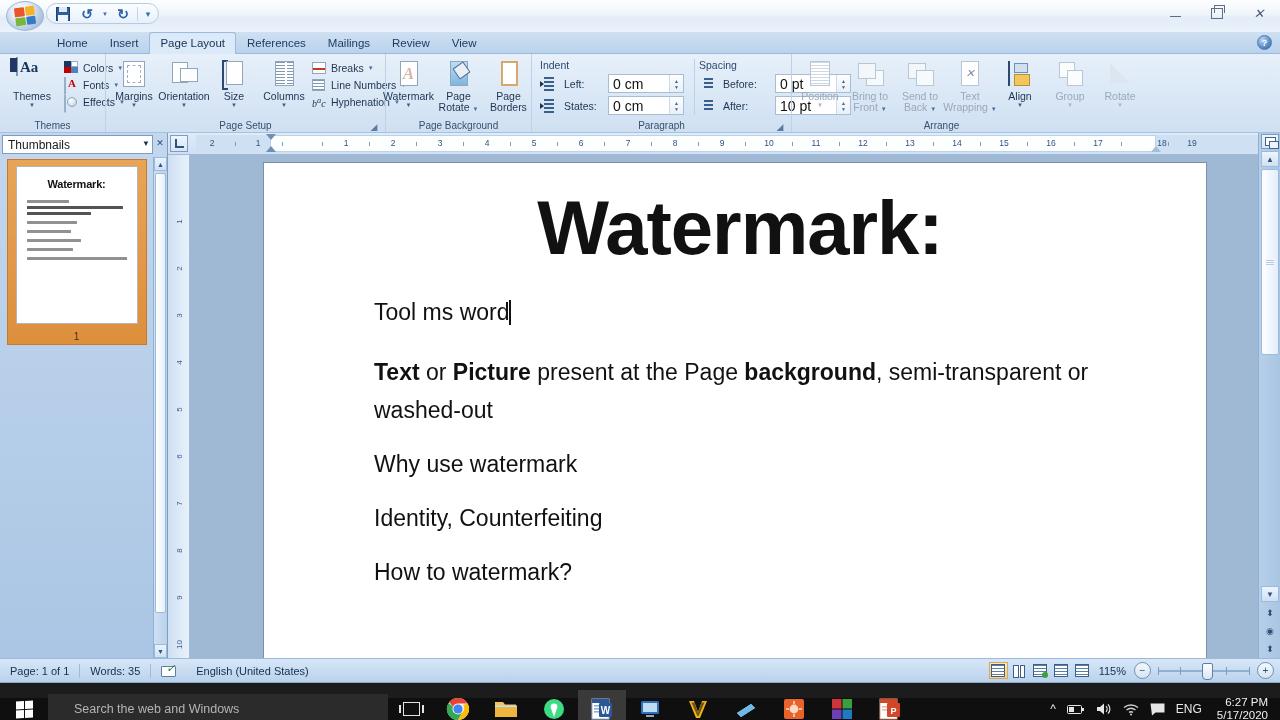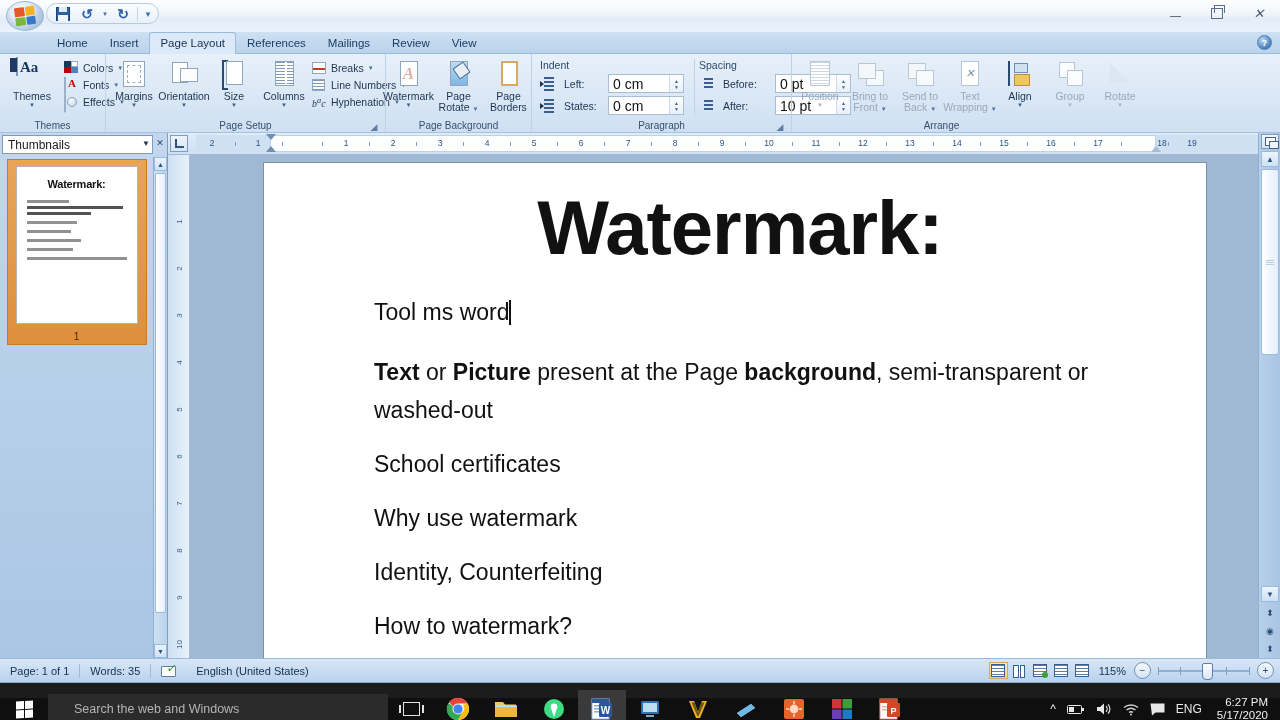--- a/index.html
+++ b/index.html
@@ -832,21 +832,20 @@
             <div class="doc-title">Watermark:</div>
 
             <p class="doc-p first">
               <span>Tool ms word</span><span class="caret"></span>
             </p>
 
             <p class="doc-p">
               <b>Text</b><span> or </span><b>Picture</b><span> present at the Page </span><b>background</b><span>, semi-transparent or washed-out</span>
             </p>
 
-            <p class="doc-p">School certificates</p>
             <p class="doc-p">Why use watermark</p>
             <p class="doc-p">Identity, Counterfeiting</p>
             <p class="doc-p">How to watermark?</p>
           </div>
         </div>
       </div>
 
       <div class="vscroll">
         <div class="vs-split">
             <i class="s1"></i>

